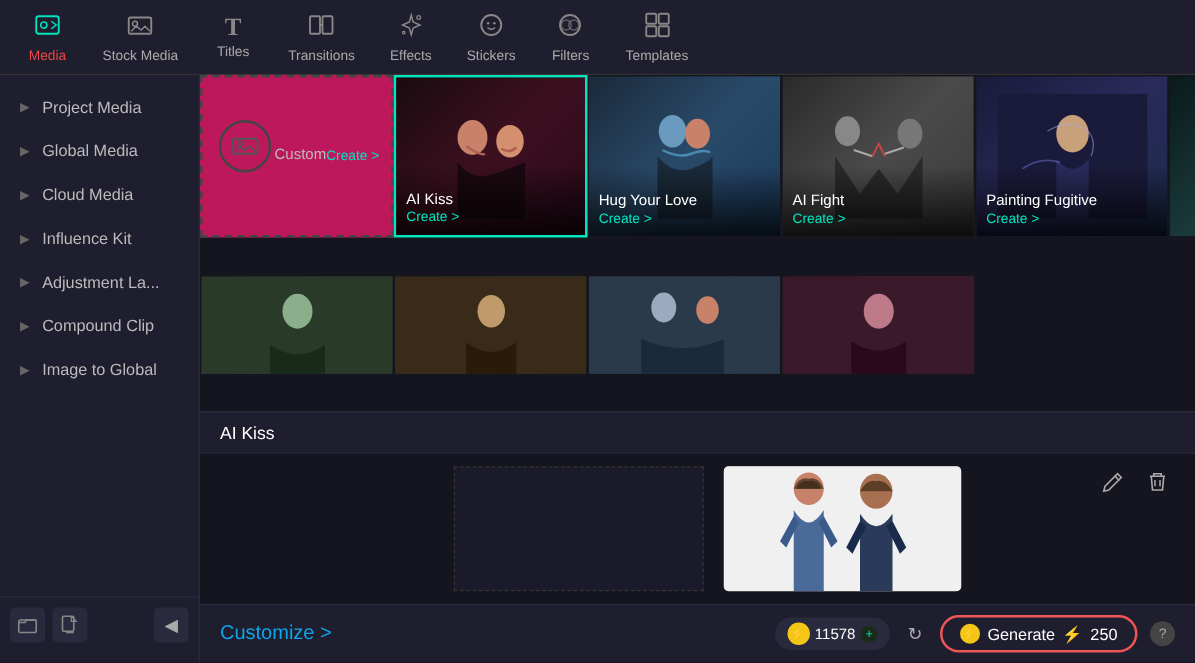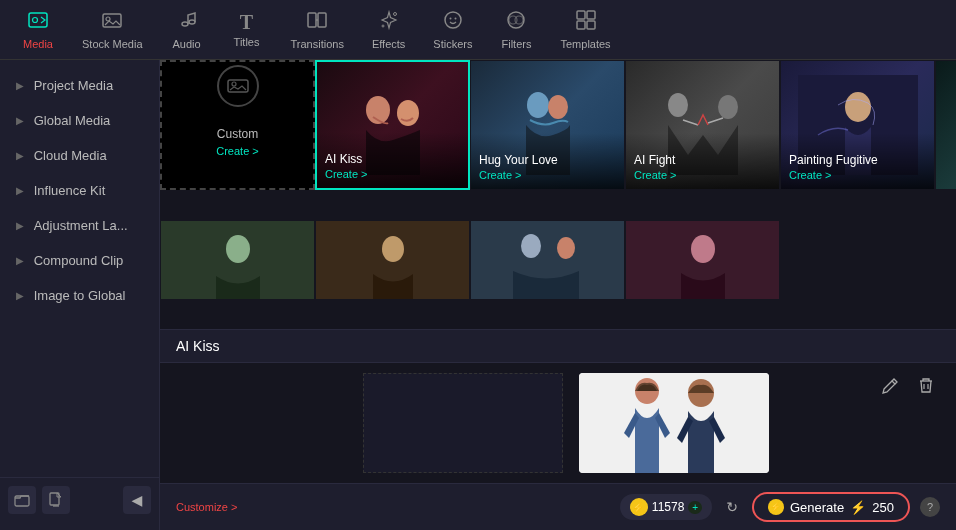--- a/index.html
+++ b/index.html
@@ -151,24 +151,25 @@
       color: #00e5c0;
       cursor: pointer;
     }
 
     
     .template-card-custom {
       width: 155px;
       height: 130px;
       border: 2px dashed #444;
       display: flex;
-      flex-direction: column;
-      align-items: center;
-      cursor: pointer;
-      background: #000000;
+      flex-direction: row;
+      align-items: center;
+      justify-content: center;
+      cursor: pointer;
+      background: #be185d;
       flex-shrink: 0;
     }
     .custom-icon {
       font-size: 36px;
       color: #555;
       margin-bottom: 8px;
     }
     .custom-title {
       font-size: 12px;
       color: #bbb;
@@ -239,22 +240,22 @@
     }
 
     .bottom-footer {
       display: flex;
       align-items: center;
       justify-content: space-between;
       padding: 8px 16px;
       border-top: 1px solid #2a2a3e;
     }
     .customize-btn {
-      font-size: 11px;
-      color: #ef4444;
+      font-size: 16px;
+      color: #0ea5e9;
       cursor: pointer;
     }
     .footer-right {
       display: flex;
       align-items: center;
       gap: 10px;
     }
     .credits-badge {
       display: flex;
       align-items: center;
@@ -350,30 +351,20 @@
   </div>
   <div class="nav-item">
     <span class="nav-icon">
       <svg width="22" height="22" viewBox="0 0 22 22" fill="none">
         <rect x="2" y="5" width="18" height="13" rx="1.5" stroke="#888" stroke-width="1.5" fill="none"></rect>
         <circle cx="7" cy="10" r="2" stroke="#888" stroke-width="1.2" fill="none"></circle>
         <path d="M4 16 L8 12 L12 15 L15 12 L19 16" stroke="#888" stroke-width="1.2" fill="none"></path>
       </svg>
     </span>
     <span class="nav-label">Stock Media</span>
-  </div>
-  <div class="nav-item">
-    <span class="nav-icon">
-      <svg width="22" height="22" viewBox="0 0 22 22" fill="none">
-        <ellipse cx="9" cy="15" rx="3" ry="2" stroke="#888" stroke-width="1.5" fill="none"></ellipse>
-        <path d="M12 15 L12 6 L19 4 L19 13" stroke="#888" stroke-width="1.5" fill="none"></path>
-        <ellipse cx="16" cy="13" rx="3" ry="2" stroke="#888" stroke-width="1.5" fill="none"></ellipse>
-      </svg>
-    </span>
-    <span class="nav-label">Audio</span>
   </div>
   <div class="nav-item">
     <span class="nav-icon" style="font-size:20px; font-weight:bold; color:#888; font-family:serif;">T</span>
     <span class="nav-label">Titles</span>
   </div>
   <div class="nav-item">
     <span class="nav-icon">
       <svg width="22" height="22" viewBox="0 0 22 22" fill="none">
         <rect x="2" y="4" width="8" height="14" rx="1" stroke="#888" stroke-width="1.5" fill="none"></rect>
         <rect x="12" y="4" width="8" height="14" rx="1" stroke="#888" stroke-width="1.5" fill="none"></rect>

